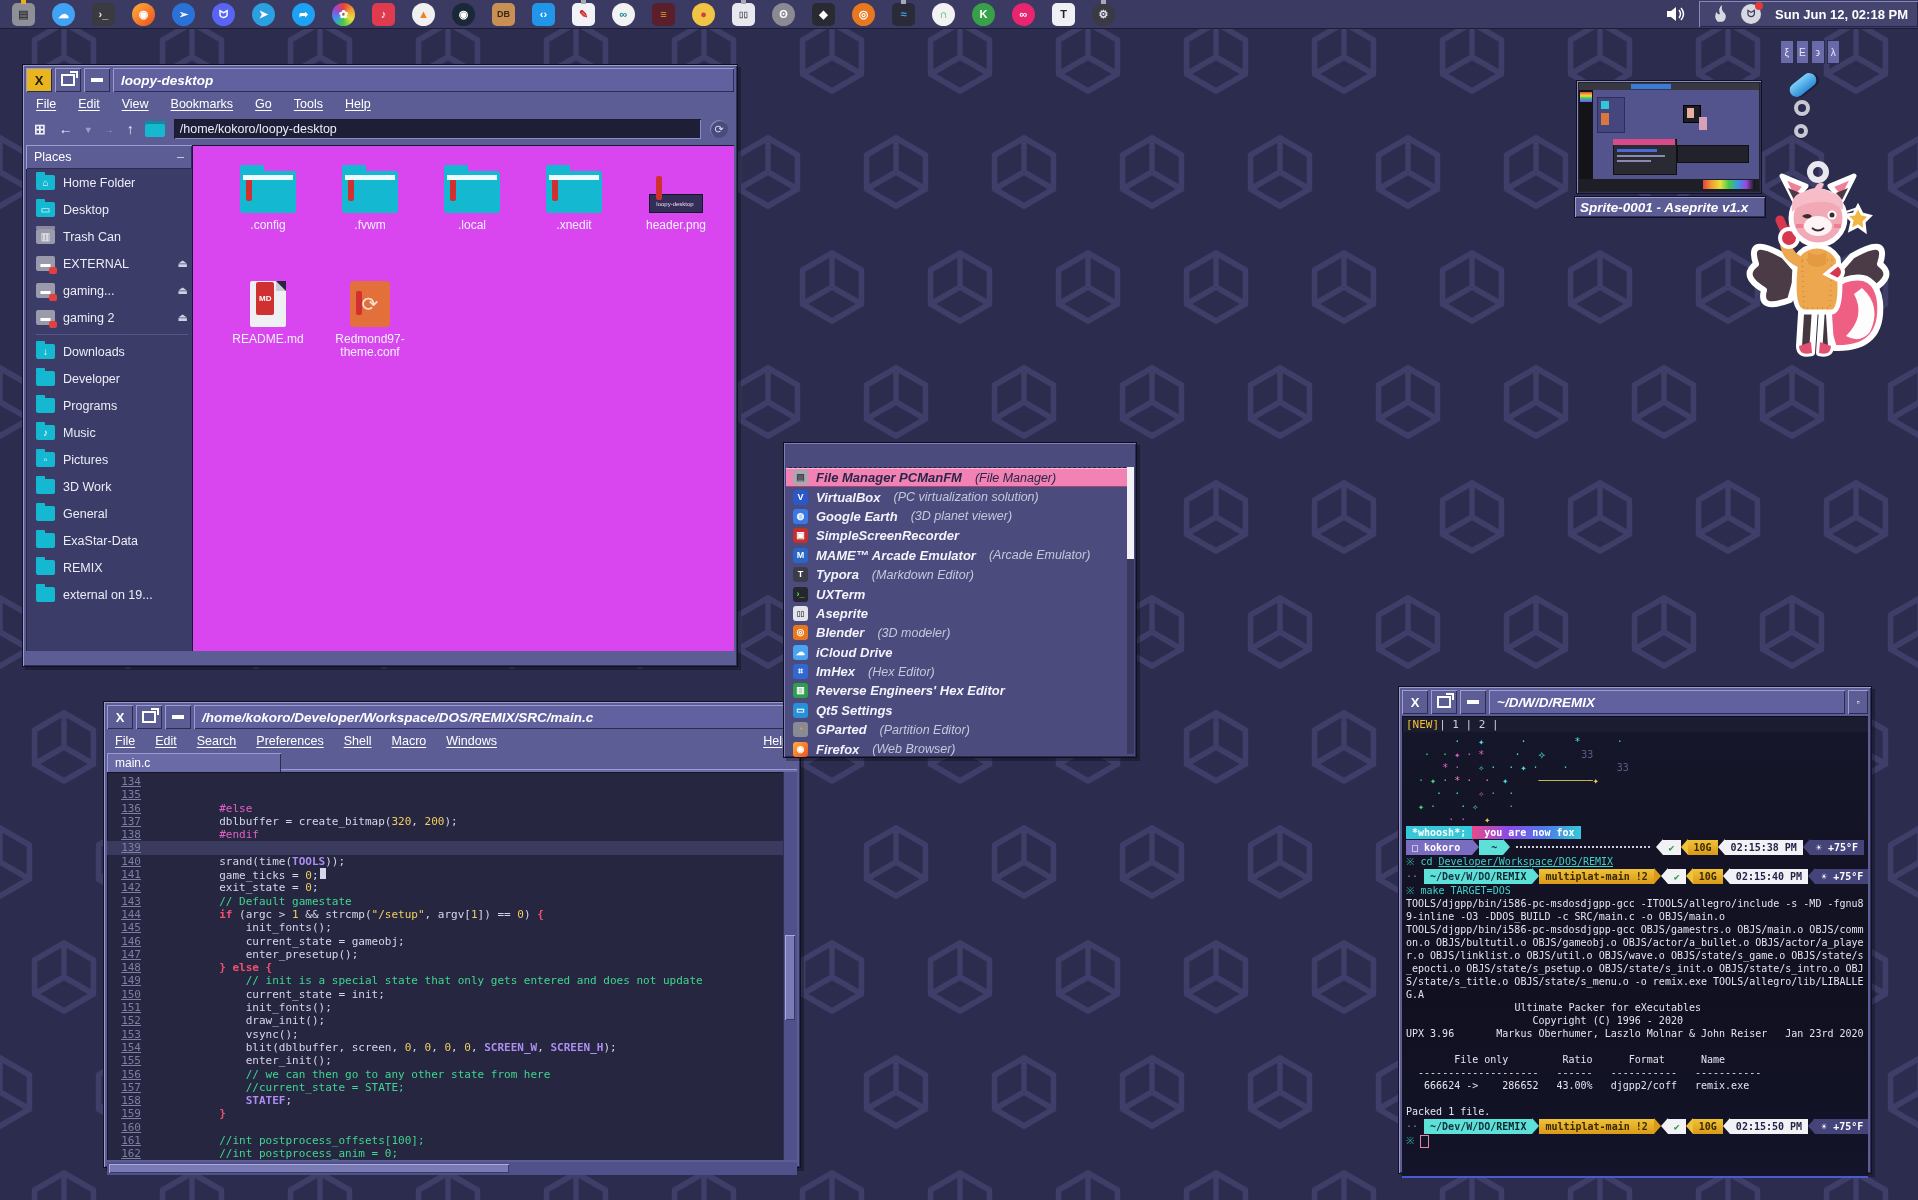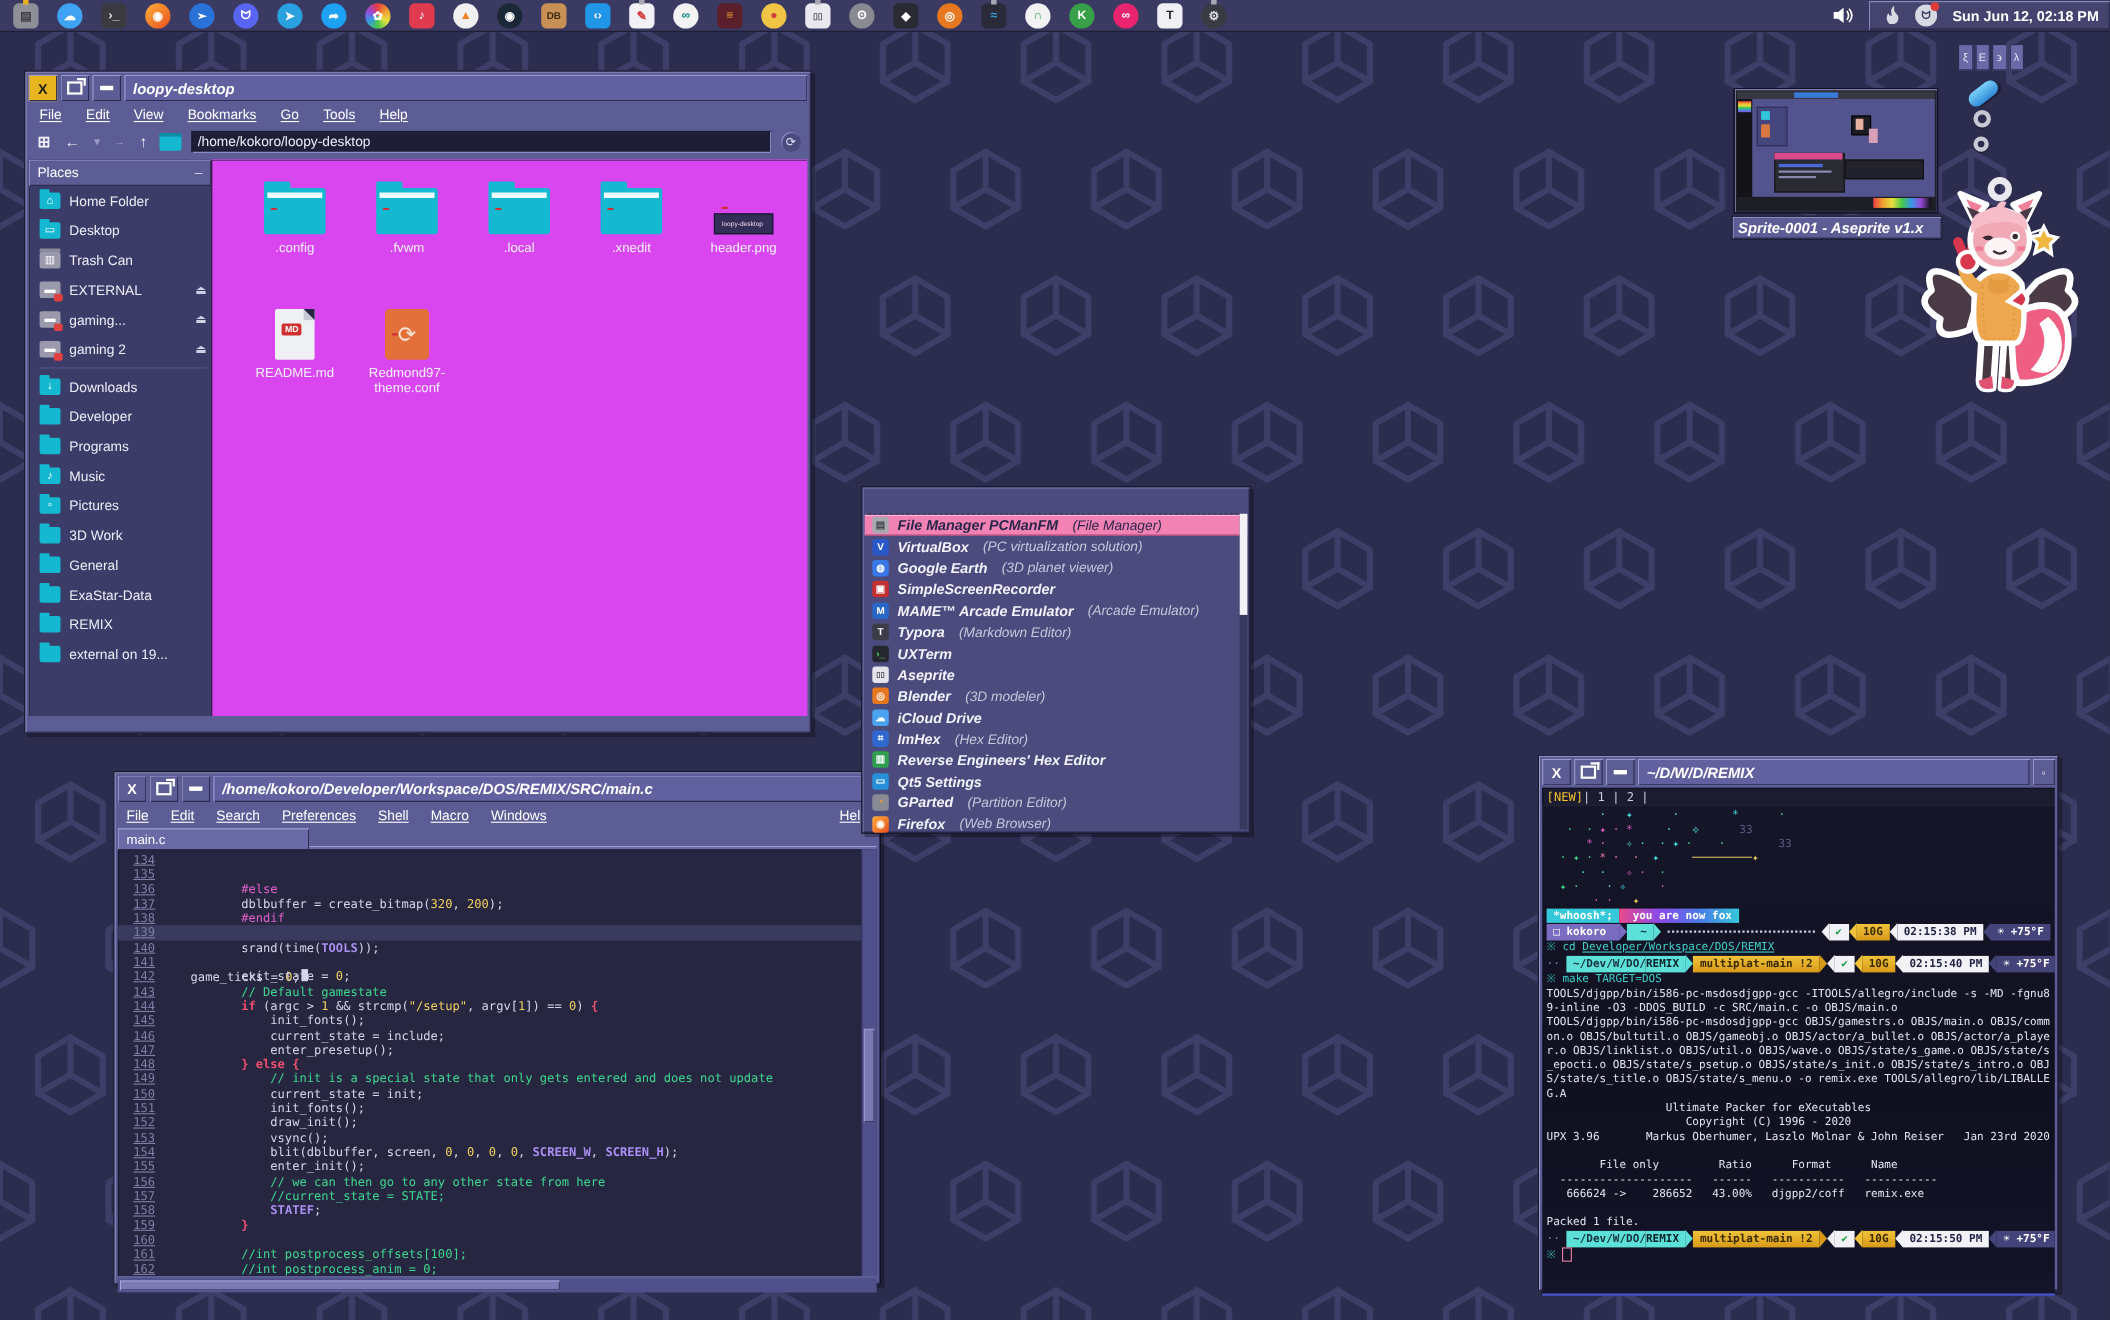--- a/index.html
+++ b/index.html
@@ -80,22 +80,22 @@
   [data-fic="thumb-dark"] .shape{width:52px;height:36px;background:#14142a;border:1px solid #000;
       box-shadow:inset 4px 3px 0 #1e1e3c,inset -6px -5px 0 #1a1a34;}
   [data-fic="doc"] .shape,[data-fic="doc-md"] .shape{width:36px;height:46px;background:#eff0f4;border-radius:2px;position:relative;}
   [data-fic="doc"] .shape::before,[data-fic="doc-md"] .shape::before{content:"";position:absolute;top:0;right:0;
       border-style:solid;border-width:0 10px 10px 0;border-color:#262643 #262643 #c9cad4 #c9cad4;}
   [data-fic="doc"] .shape::after{content:"";position:absolute;left:7px;right:7px;top:18px;height:12px;
       background:repeating-linear-gradient(#9a9aa8 0 2px,transparent 2px 6px);}
   [data-fic="thumb-header"] .shape{width:52px;height:17px;background:#332e58;border:1px solid #14142a;
       display:flex;align-items:center;justify-content:center;gap:2px;}
   .thumbtext{font-size:6px;color:#f0d6ee;white-space:nowrap;}
-  .fbadge{position:absolute;left:6px;bottom:22px;background:#d03030;color:#fff;font-size:8px;font-weight:bold;
-          padding:1px 3px;border-radius:2px;}
+  .fbadge{position:absolute;left:6px;bottom:12px;background:#d03030;color:#fff;font-size:8px;font-weight:bold;
+          padding:12px 3px;border-radius:2px;}
   [data-fic="conf"] .shape{width:40px;height:46px;background:#e3703a;border-radius:4px;display:flex;align-items:center;justify-content:center;
           color:#fbe3d4;font-size:20px;}
   
   #appmenu{left:783px;top:442px;width:354px;height:316px;background:#4b4b7e;border:1px solid #0e0e1e;
            box-shadow:inset 1px 1px 0 #7e7eb5,inset -1px -1px 0 #2b2b4f,3px 3px 0 rgba(0,0,0,.3);
            z-index:60;padding:2px;box-sizing:border-box;}
   #menu-tear{height:22px;border-bottom:1px dashed #23233f;margin:0 3px;}
   .mi{display:flex;align-items:center;gap:8px;height:19.4px;padding:0 14px 0 7px;font-style:italic;white-space:nowrap;overflow:hidden;}
   .mi .nm{font-weight:bold;color:#f3f3fb;font-size:13px;}
   .mi .ds{color:#c7c7db;font-size:12.5px;margin-left:5px;}
@@ -109,21 +109,21 @@
   #editor{left:103px;top:701px;width:698px;height:467px;z-index:40;}
   #ed-menu{display:flex;gap:20px;color:#fff;font-size:12.5px;padding:3px 8px 4px;}
   #ed-help{margin-left:auto;}
   #ed-tabs{display:flex;height:20px;align-items:flex-end;}
   .etab{width:174px;height:19px;background:#6a6aa6;box-shadow:inset 1px 1px 0 #9c9cd2,inset -1px 0 0 #2c2c52;
         color:#fff;font-size:12px;display:flex;align-items:center;padding:0 8px;box-sizing:border-box;}
   #ed-tabfill{flex:1;height:3px;background:#6a6aa6;box-shadow:inset 0 1px 0 #9c9cd2;}
   #ed-main{display:flex;height:388px;background:#262640;box-shadow:inset 1px 1px 0 #14142a;}
   #ed-text{flex:1;overflow:hidden;font-family:"DejaVu Sans Mono",monospace;font-size:11px;line-height:13.3px;padding-top:3px;}
   .cl{display:flex;white-space:pre;height:13.3px;}
-  .cl[data-hl="1"]{background:#3a3a5e;flex-direction:column;}
+  .cl[data-hl="1"]{background:#3a3a5e;}
   .ln{width:34px;text-align:right;color:#7e7ea6;flex:none;padding-right:12px;text-decoration:underline;}
   [data-c="pp"]{color:#e060c8;}
   [data-c="kw"]{color:#f0506e;font-weight:bold;}
   [data-c="num"],[data-c="str"]{color:#f0cf5f;}
   [data-c="com"]{color:#3fd68f;}
   [data-c="mac"]{color:#ab8ff2;font-weight:bold;}
   [data-c="id"]{color:#d6d6ea;}
   [data-c="curs"]{display:inline-block;width:6px;height:11px;background:#d6d6ea;margin-left:1px;align-self:center;}
   #ed-vscroll{width:14px;background:#50508a;box-shadow:inset 1px 0 0 #30305a;position:relative;flex:none;}
   #ed-vscroll .thumb{position:absolute;left:2px;right:2px;top:42%;height:22%;background:#7a7ab4;box-shadow:inset 1px 1px 0 #a8a8da,inset -1px -1px 0 #3a3a66;}
@@ -730,21 +730,21 @@
         <div class="cl">
           <span class="ln">143</span>
           <span class="lc">
             
           <span data-c="id">    init_fonts();</span></span>
         </div>
         <div class="cl">
           <span class="ln">144</span>
           <span class="lc">
             
-          <span data-c="id">    current_state = include;</span></span>
+          <span data-c="id">    current_state = gameobj;</span></span>
         </div>
         <div class="cl">
           <span class="ln">145</span>
           <span class="lc">
             
           <span data-c="id">    enter_presetup();</span></span>
         </div>
         <div class="cl">
           <span class="ln">146</span>
           <span class="lc">

